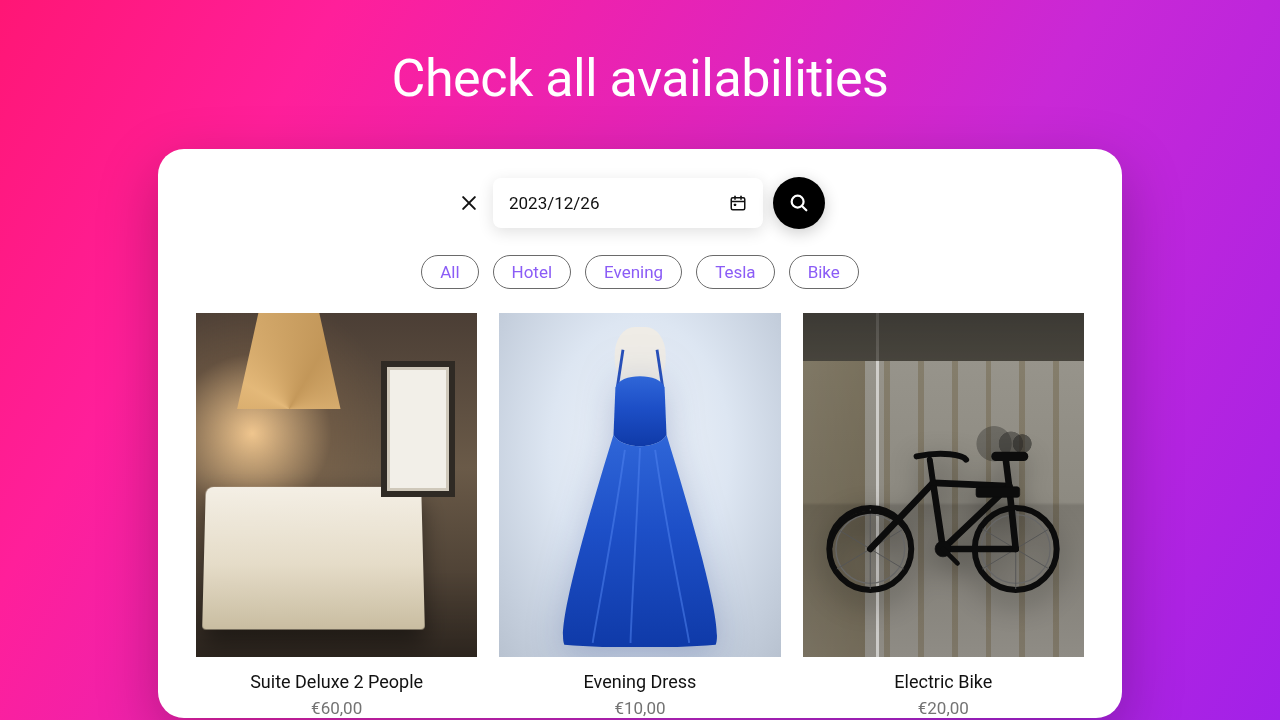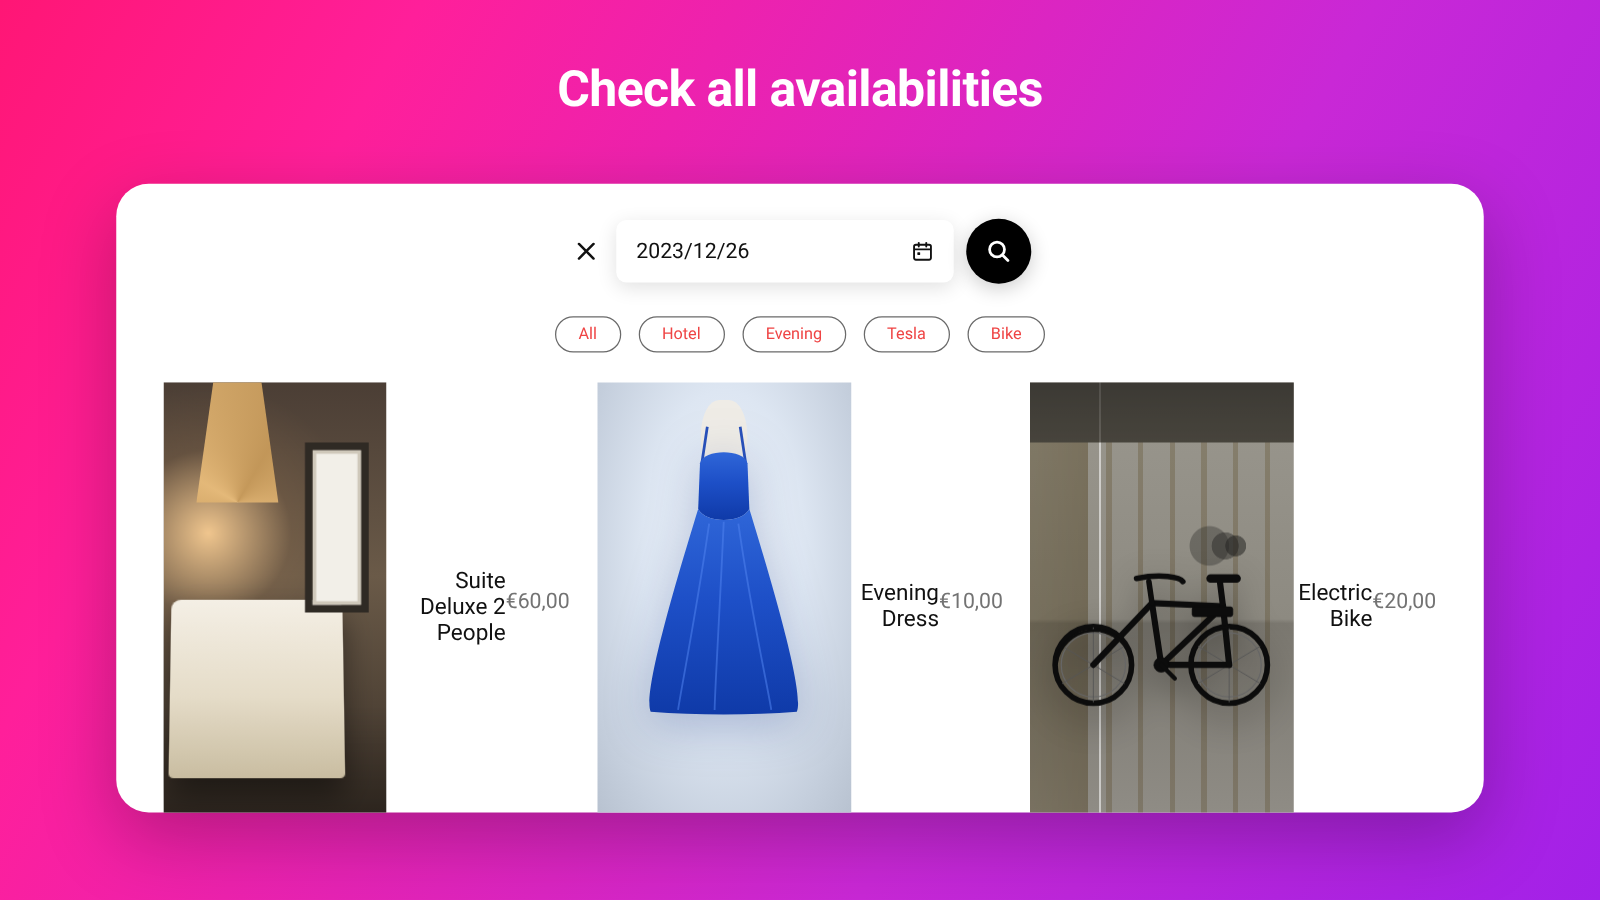--- a/index.html
+++ b/index.html
@@ -2,24 +2,24 @@
 <html><head>
 <meta charset="utf-8">
 <style>
   * { box-sizing: border-box; margin: 0; padding: 0; }
   html, body { width: 1280px; height: 720px; overflow: hidden; font-family: -apple-system, BlinkMacSystemFont, "Segoe UI", Roboto, "Helvetica Neue", Arial, sans-serif; }
   body {
     background: linear-gradient(120deg, #ff1675 0%, #ff1f9a 20%, #c928d6 65%, #a221e8 100%);
     display: flex; flex-direction: column; align-items: center;
   }
   .title {
-    color: #fff; font-size: 40px; font-weight: 700; margin-top: 48px; letter-spacing: -0.5px; text-align: center;
+    color: #fff; font-size: 52px; font-weight: 400; margin-top: 48px; letter-spacing: -0.5px; text-align: center;
   }
   .panel {
-    background: #fff; width: 1094px; margin-top: 52px; border-radius: 26px;
+    background: #fff; width: 964px; margin-top: 40px; border-radius: 26px;
     padding: 28px 38px 0 38px;
     box-shadow: 0 20px 60px rgba(0,0,0,0.25);
   }
   
   .searchbar { display: flex; align-items: center; justify-content: center; gap: 10px; }
   .clear-btn { width: 28px; height: 28px; display: flex; align-items: center; justify-content: center; cursor: pointer; }
   .date-field {
     flex: 0 0 270px; height: 50px; background: #fff; border-radius: 8px;
     display: flex; align-items: center; justify-content: space-between;
     padding: 0 16px; box-shadow: 0 4px 16px rgba(0,0,0,0.12);
@@ -28,25 +28,25 @@
   .search-btn {
     width: 52px; height: 52px; border-radius: 50%; background: #000;
     display: flex; align-items: center; justify-content: center;
     box-shadow: 0 4px 16px rgba(0,0,0,0.2);
     cursor: pointer;
   }
   
   .filters { display: flex; justify-content: center; gap: 14px; margin-top: 26px; }
   .pill {
     border: 1.5px solid #6a6a6a; border-radius: 999px; padding: 6px 18px;
-    font-size: 13px; color: #ef4444; cursor: pointer; background: #fff;
+    font-size: 17px; color: #8b5cf6; cursor: pointer; background: #fff;
   }
   
   .grid { display: flex; gap: 22px; margin-top: 24px; }
-  .card { flex: 1 1 0; display: flex; flex-direction: row; align-items: center; cursor: pointer; text-align: right; }
+  .card { flex: 1 1 0; display: flex; flex-direction: column; align-items: center; cursor: pointer; }
   .card-img { width: 100%; height: 344px; position: relative; overflow: hidden; }
   .card-title { font-size: 18px; color: #111; margin-top: 14px; font-weight: 400; }
   .card-price { font-size: 17px; color: #737373; margin-top: 6px; font-weight: 400; }
 
   
 
   
   .room {
     background:
       

